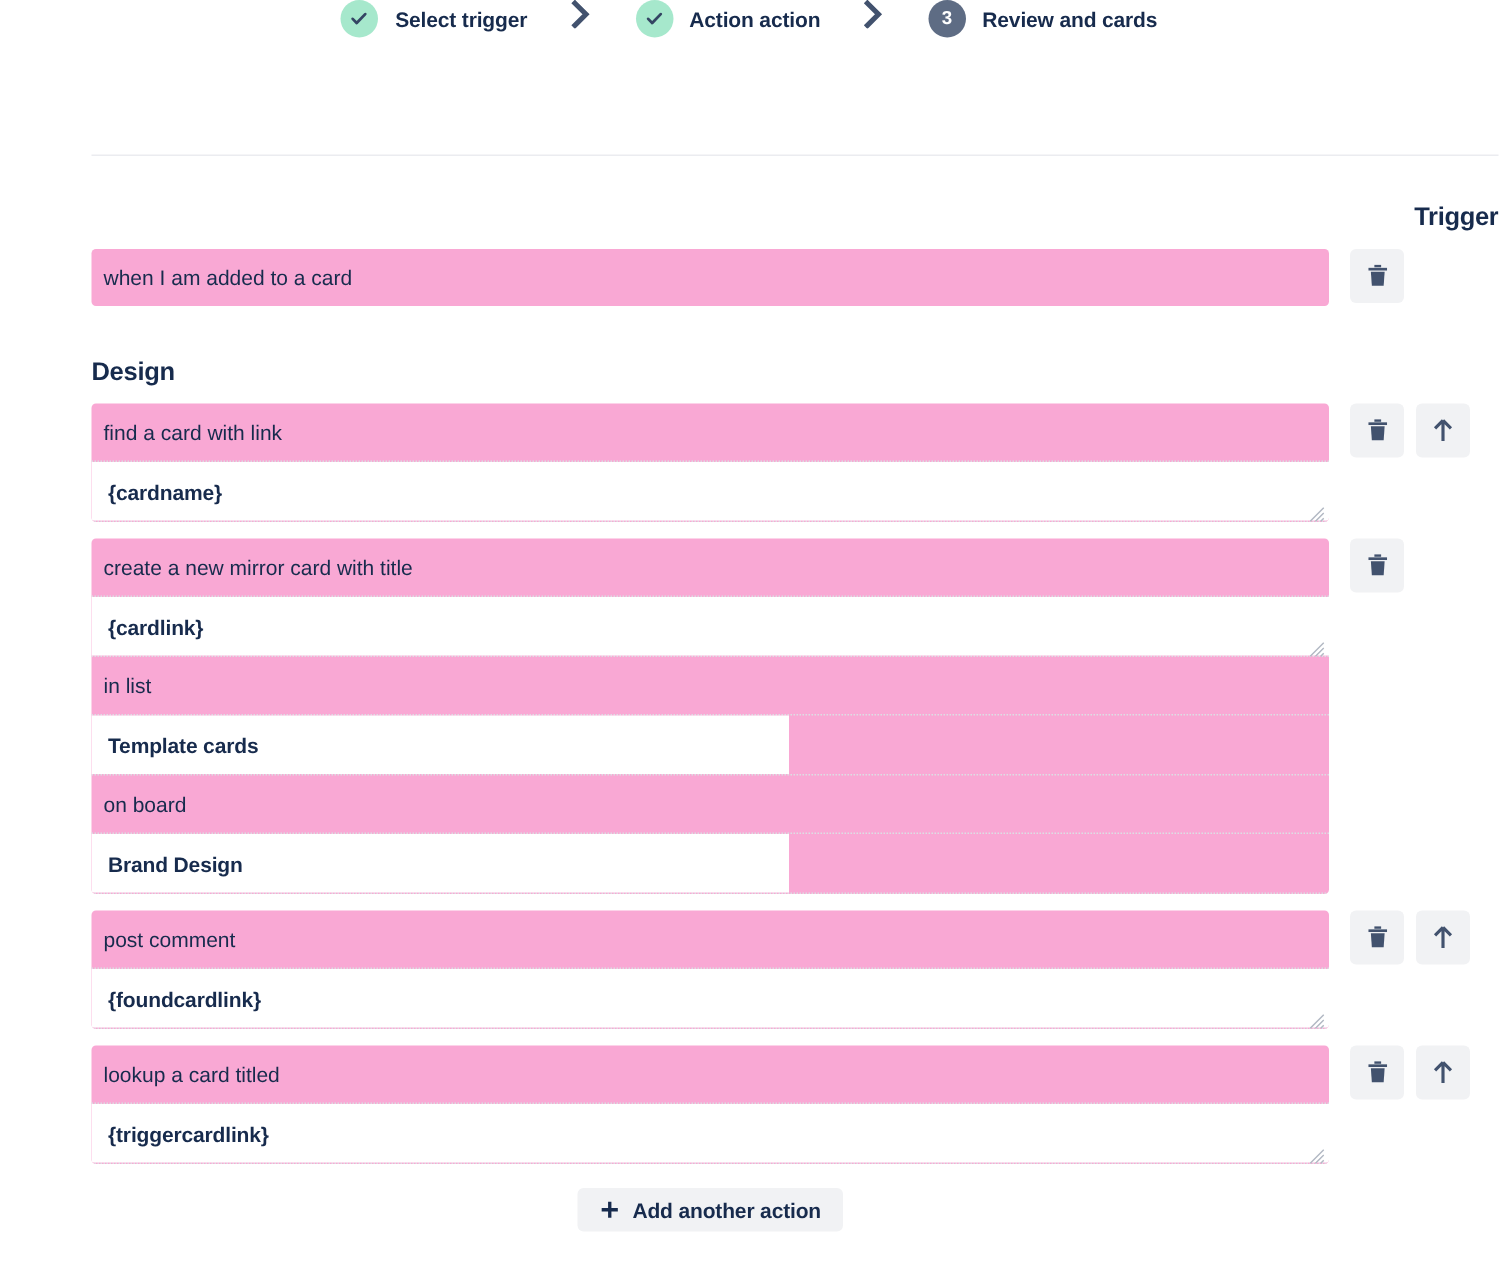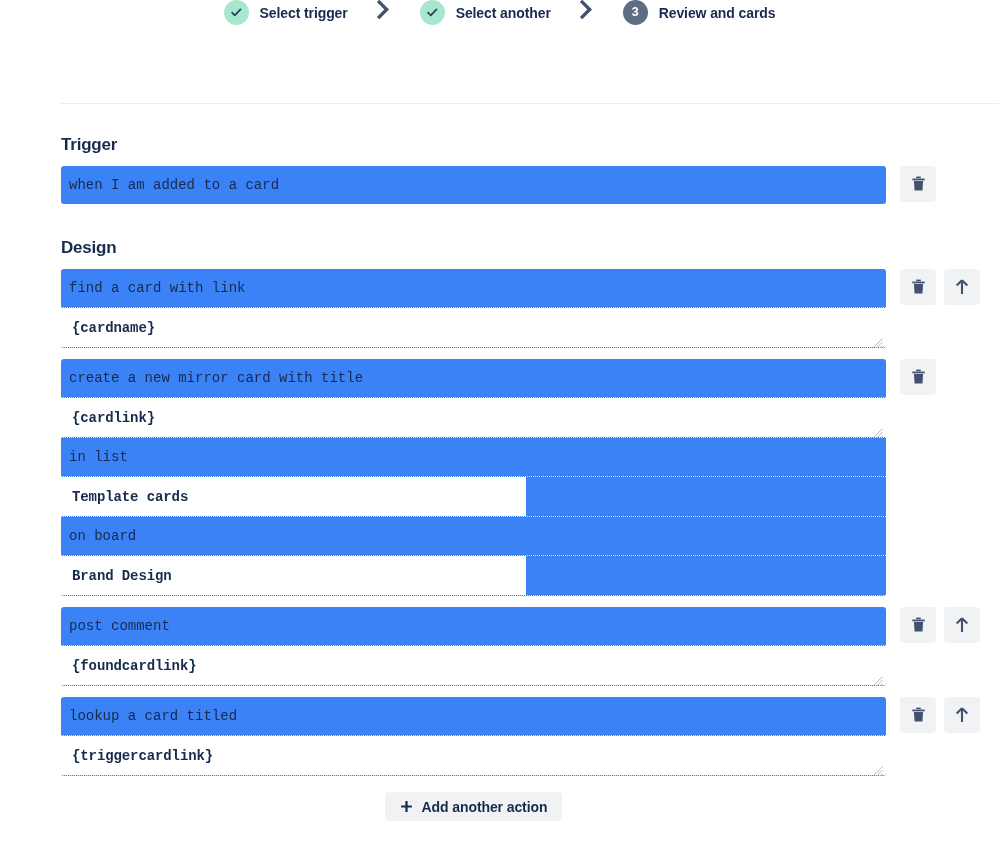--- a/index.html
+++ b/index.html
@@ -67,35 +67,34 @@
   .content {
     padding: 0 0 0 61px;
     position: relative;
   }
   .section-title {
     font-size: 17px;
     font-weight: bold;
     color: #172b4d;
     letter-spacing: -0.2px;
   }
-  #trigger-title { margin: 32px 0 0 0; }
+  #trigger-title { margin: 32px 0 0 0; text-align: right; }
   #action-title  { margin: 34px 0 0 0; }
 
   .row-group {
     display: flex;
     align-items: flex-start;
     gap: 14px;
     margin-top: 11px;
   }
   .panel {
     width: 825px;
-    background: #3b82f6;
+    background: #f9a8d4;
     border-radius: 3px;
     overflow: hidden;
-    font-family: Liberation Mono, monospace;
   }
   .panel-row {
     min-height: 38px;
     display: flex;
     align-items: center;
     padding: 0 8px;
     font-size: 14px;
     color: #172b4d;
   }
   .panel-row.phrase { height: 38px; }
@@ -192,21 +191,21 @@
   </div>
 
   <div class="step">
     <span class="step-badge done">
       <span class="check-icon">
         <svg width="13" height="13" viewBox="0 0 16 16">
             <path d="M2.6 8.1l3.3 3.4 7-7.3" fill="none" stroke="#344563" stroke-width="2.3" stroke-linecap="round" stroke-linejoin="round"></path>
           </svg>
       </span>
     </span>
-    <span class="step-label">Select another</span>
+    <span class="step-label">Action action</span>
   </div>
 
   <div class="step-sep">
     <svg width="15" height="19" viewBox="0 0 14 18">
         <path d="M3 2l7 7-7 7" fill="none" stroke="#42526e" stroke-width="3.2" stroke-linecap="square" stroke-linejoin="miter"></path>
       </svg>
   </div>
 
   <div class="step">
     <span class="step-badge current">

